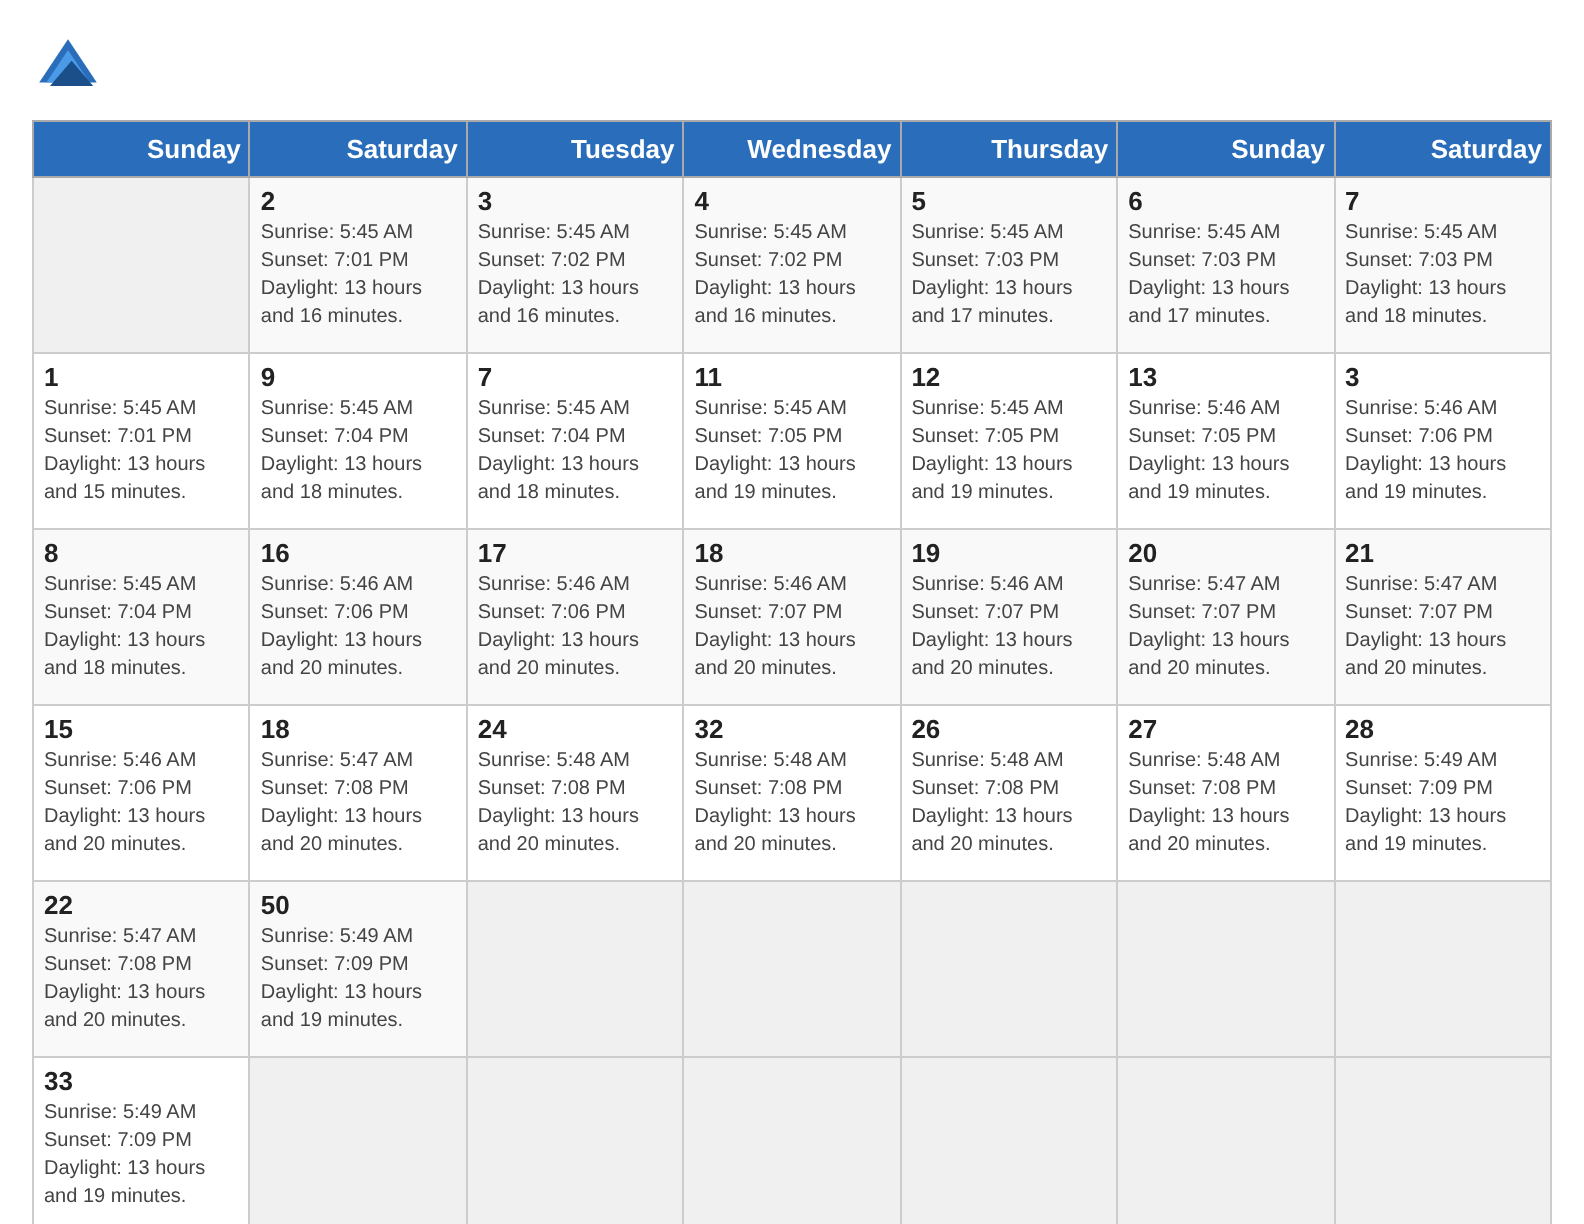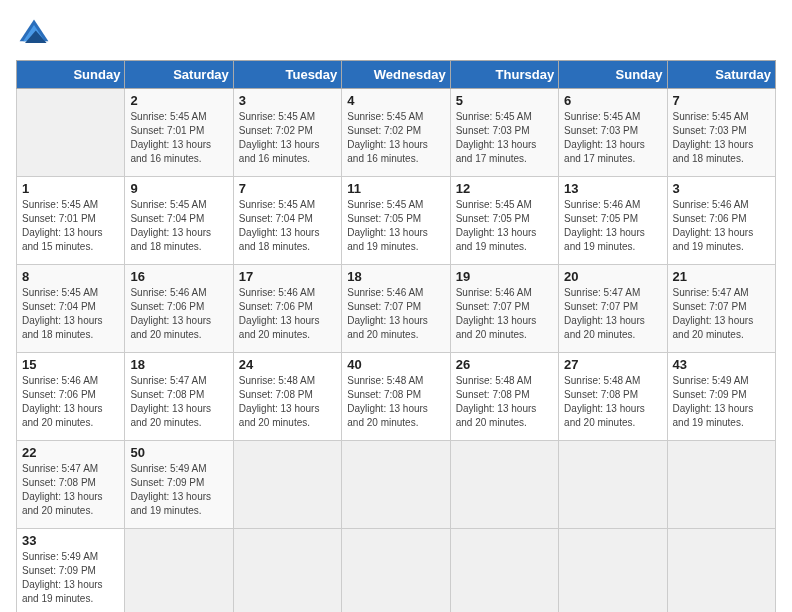--- a/index.html
+++ b/index.html
@@ -214,33 +214,33 @@
         </td>
         <td>
           <span class="day-number">18</span>
           <div class="day-info">Sunrise: 5:47 AM<br>Sunset: 7:08 PM<br>Daylight: 13 hours and 20 minutes.</div>
         </td>
         <td>
           <span class="day-number">24</span>
           <div class="day-info">Sunrise: 5:48 AM<br>Sunset: 7:08 PM<br>Daylight: 13 hours and 20 minutes.</div>
         </td>
         <td>
-          <span class="day-number">40</span>
+          <span class="day-number">32</span>
           <div class="day-info">Sunrise: 5:48 AM<br>Sunset: 7:08 PM<br>Daylight: 13 hours and 20 minutes.</div>
         </td>
         <td>
           <span class="day-number">26</span>
           <div class="day-info">Sunrise: 5:48 AM<br>Sunset: 7:08 PM<br>Daylight: 13 hours and 20 minutes.</div>
         </td>
         <td>
           <span class="day-number">27</span>
           <div class="day-info">Sunrise: 5:48 AM<br>Sunset: 7:08 PM<br>Daylight: 13 hours and 20 minutes.</div>
         </td>
         <td>
-          <span class="day-number">43</span>
+          <span class="day-number">28</span>
           <div class="day-info">Sunrise: 5:49 AM<br>Sunset: 7:09 PM<br>Daylight: 13 hours and 19 minutes.</div>
         </td>
       </tr>
       <tr>
         <td>
           <span class="day-number">22</span>
           <div class="day-info">Sunrise: 5:47 AM<br>Sunset: 7:08 PM<br>Daylight: 13 hours and 20 minutes.</div>
         </td>
         <td>
           <span class="day-number">50</span>

